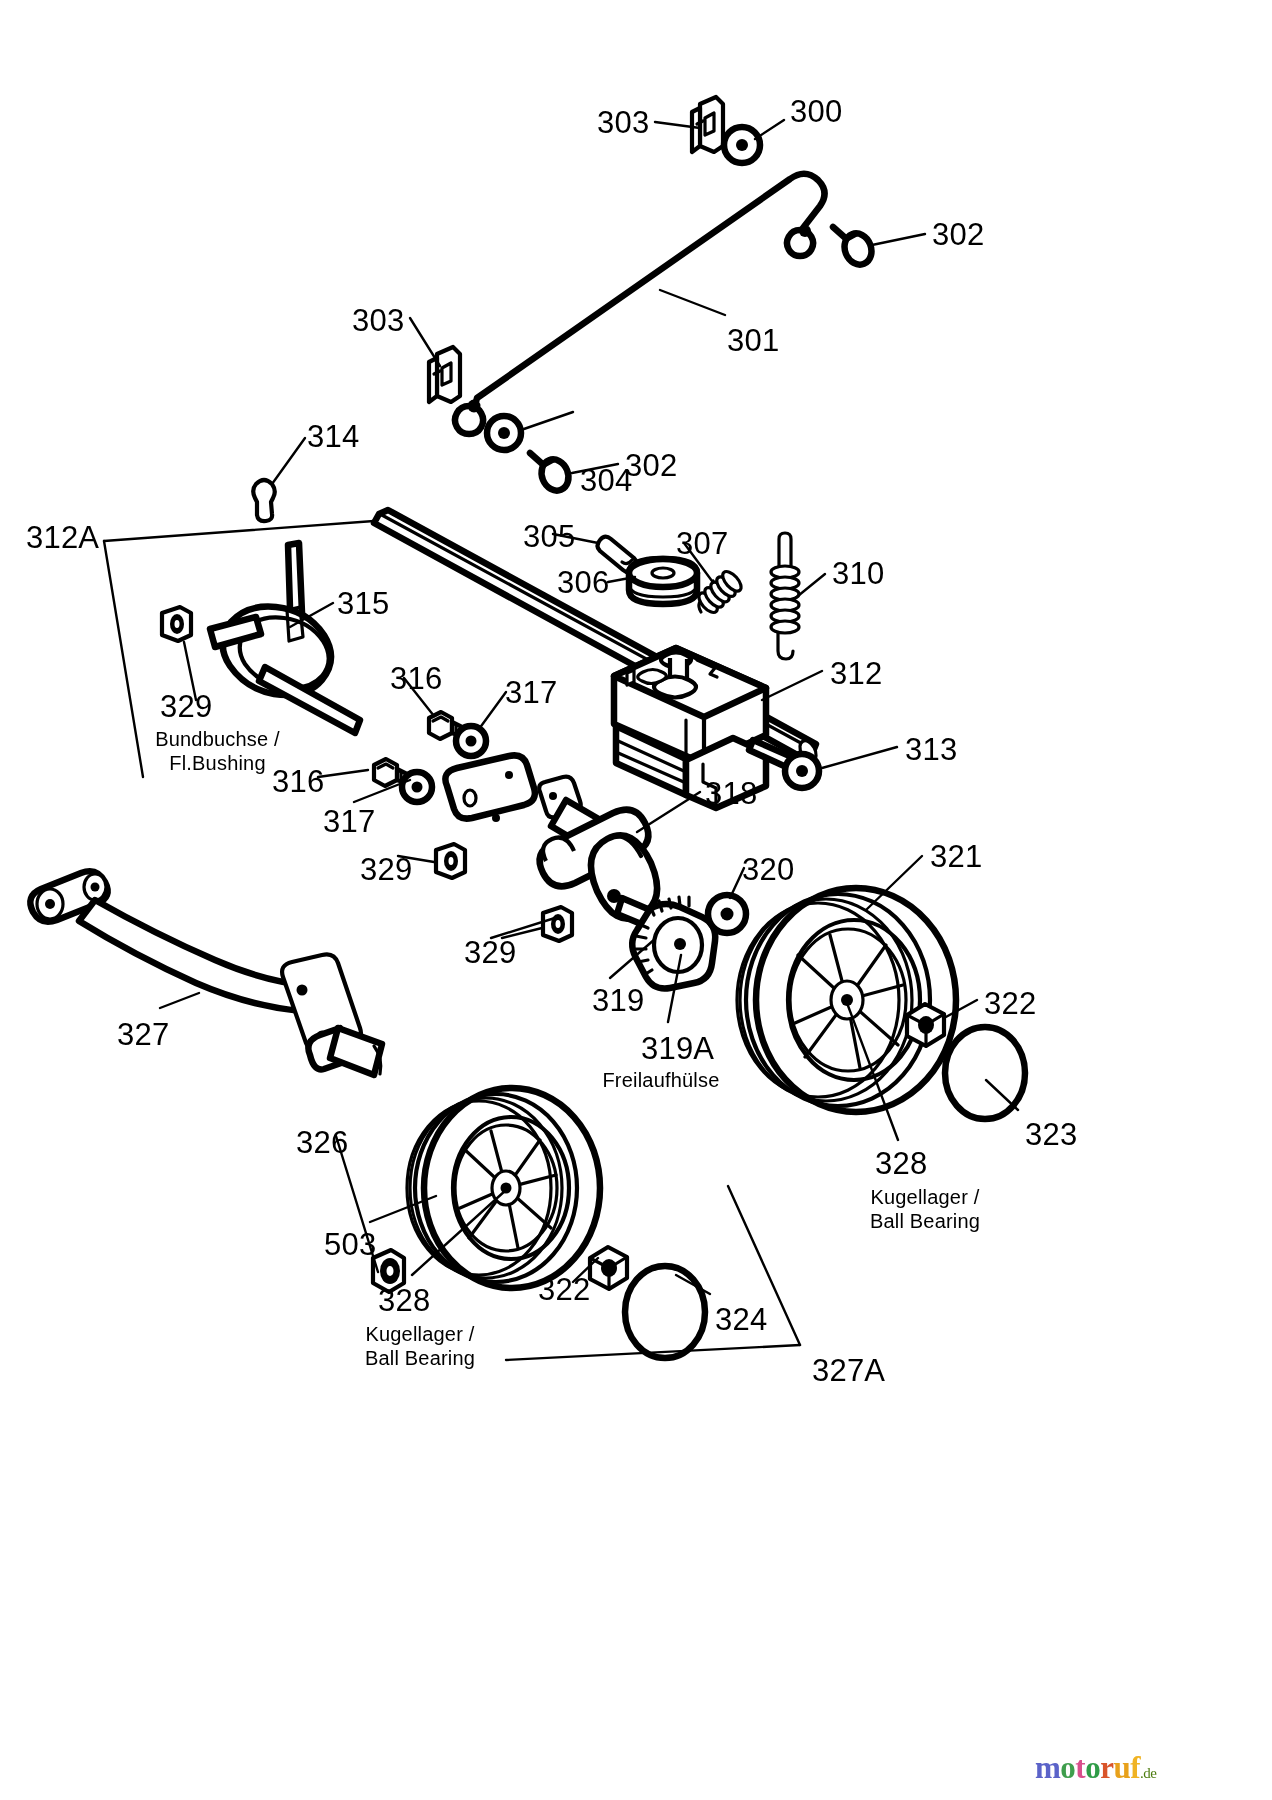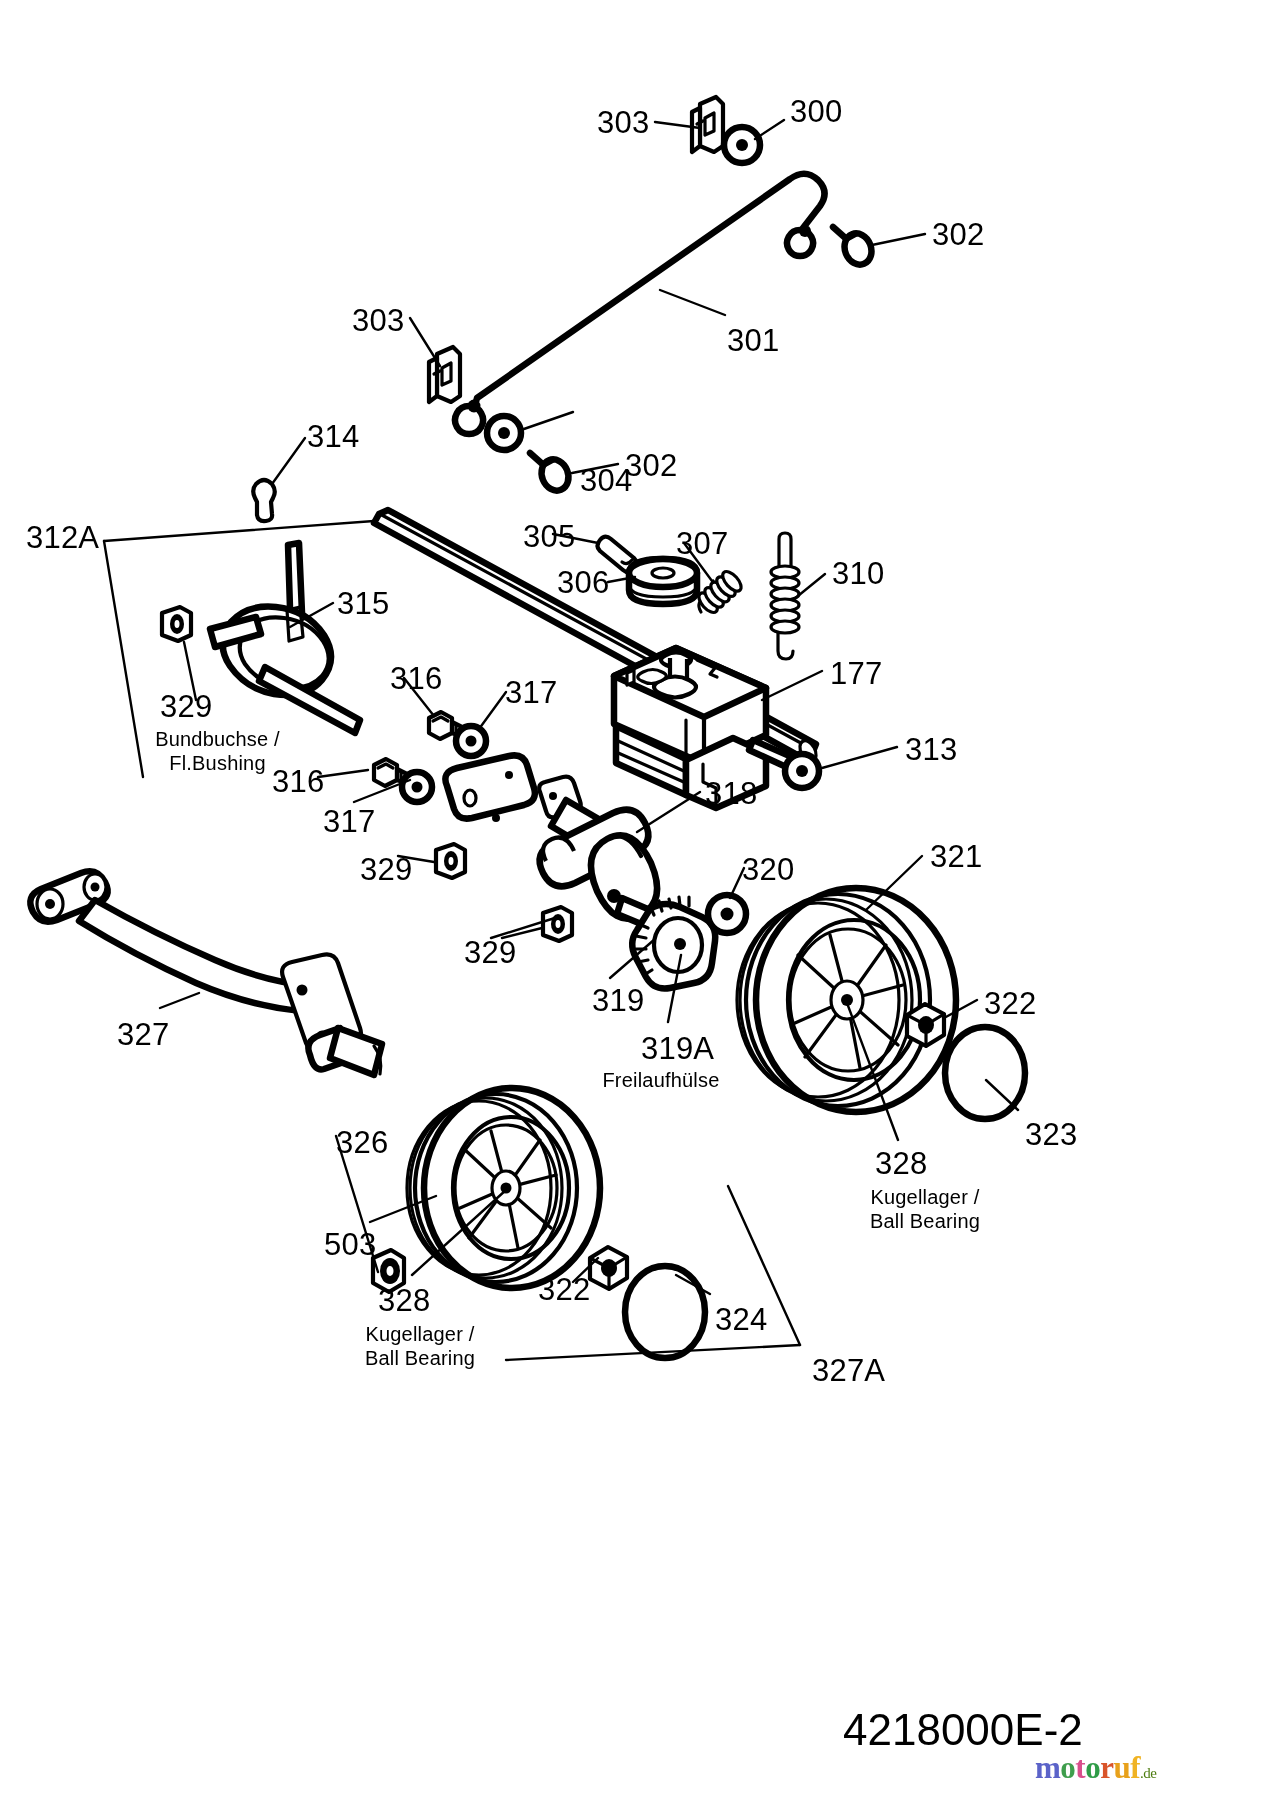--- a/index.html
+++ b/index.html
@@ -406,52 +406,51 @@
   <div class="lbl lbl-num" style="left:352px; top:305px;">303</div>
   <div class="lbl lbl-num" style="left:580px; top:420px;margin-top:45px;">304</div>
   <div class="lbl lbl-num" style="left:625px; top:450px;">302</div>
   <div class="lbl lbl-num" style="left:307px; top:421px;">314</div>
   <div class="lbl lbl-num" style="left:26px; top:522px;text-align:center;">312A</div>
   <div class="lbl lbl-num" style="left:523px; top:521px;">305</div>
   <div class="lbl lbl-num" style="left:676px; top:528px;">307</div>
   <div class="lbl lbl-num" style="left:557px; top:567px;">306</div>
   <div class="lbl lbl-num" style="left:832px; top:558px;">310</div>
   <div class="lbl lbl-num" style="left:337px; top:588px;">315</div>
-  <div class="lbl lbl-num" style="left:830px; top:658px;">177</div>
+  <div class="lbl lbl-num" style="left:830px; top:658px;">312</div>
   <div class="lbl lbl-num" style="left:390px; top:663px;">316</div>
   <div class="lbl lbl-num" style="left:505px; top:677px;">317</div>
   <div class="lbl lbl-num" style="left:160px; top:691px;">329</div>
   <div class="lbl lbl-num" style="left:905px; top:734px;">313</div>
   <div class="lbl lbl-num" style="left:272px; top:766px;">316</div>
   <div class="lbl lbl-num" style="left:323px; top:806px;">317</div>
   <div class="lbl lbl-num" style="left:705px; top:778px;">318</div>
   <div class="lbl lbl-num" style="left:360px; top:854px;">329</div>
   <div class="lbl lbl-num" style="left:742px; top:854px;">320</div>
   <div class="lbl lbl-num" style="left:930px; top:841px;">321</div>
   <div class="lbl lbl-num" style="left:464px; top:937px;">329</div>
   <div class="lbl lbl-num" style="left:592px; top:985px;">319</div>
   <div class="lbl lbl-num" style="left:984px; top:988px;">322</div>
   <div class="lbl lbl-num" style="left:117px; top:1019px;">327</div>
   <div class="lbl lbl-num" style="left:641px; top:1033px;">319A</div>
   <div class="lbl lbl-num" style="left:1025px; top:1119px;">323</div>
   <div class="lbl lbl-num" style="left:875px; top:1148px;">328</div>
-  <div class="lbl lbl-num" style="left:296px; top:1127px;margin-left:40px;">326</div>
+  <div class="lbl lbl-num" style="left:296px; top:1127px;">326</div>
   <div class="lbl lbl-num" style="left:324px; top:1229px;">503</div>
   <div class="lbl lbl-num" style="left:538px; top:1274px;">322</div>
   <div class="lbl lbl-num" style="left:378px; top:1285px;">328</div>
   <div class="lbl lbl-num" style="left:715px; top:1304px;">324</div>
   <div class="lbl lbl-num" style="left:812px; top:1355px;">327A</div>
 
   <div class="lbl lbl-sub" style="left:130px; top:727px; width:175px;">Bundbuchse /
 Fl.Bushing</div>
   <div class="lbl lbl-sub" style="left:591px; top:1068px; width:140px;">Freilaufhülse</div>
   <div class="lbl lbl-sub" style="left:845px; top:1185px; width:160px;">Kugellager /
 Ball Bearing</div>
   <div class="lbl lbl-sub" style="left:340px; top:1322px; width:160px;">Kugellager /
 Ball Bearing</div>
 
-  <div class="lbl lbl-code" style="left:843px; top:1708px;">4218000E-2</div>
 
   <div class="wm" style="left:1035px; top:1752px;">
     <span class="s" style="color:#5b63c9">m</span><span class="s" style="color:#3f9e4d">o</span><span class="s" style="color:#d94f8c">t</span><span class="s" style="color:#2f9c47">o</span><span class="s" style="color:#d9542a">r</span><span class="s" style="color:#e8a11b">u</span><span class="s" style="color:#f0b323">f</span><span class="dotde">.de</span>
   </div>
 
 </div>
 
 </body></html>

